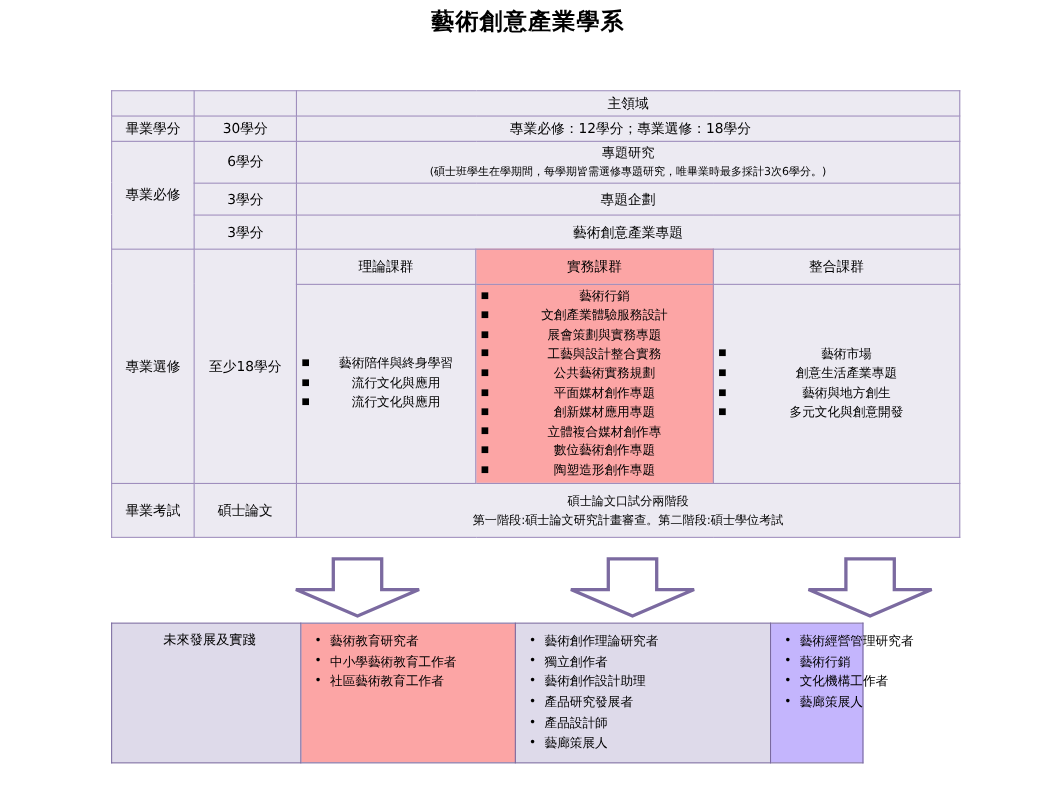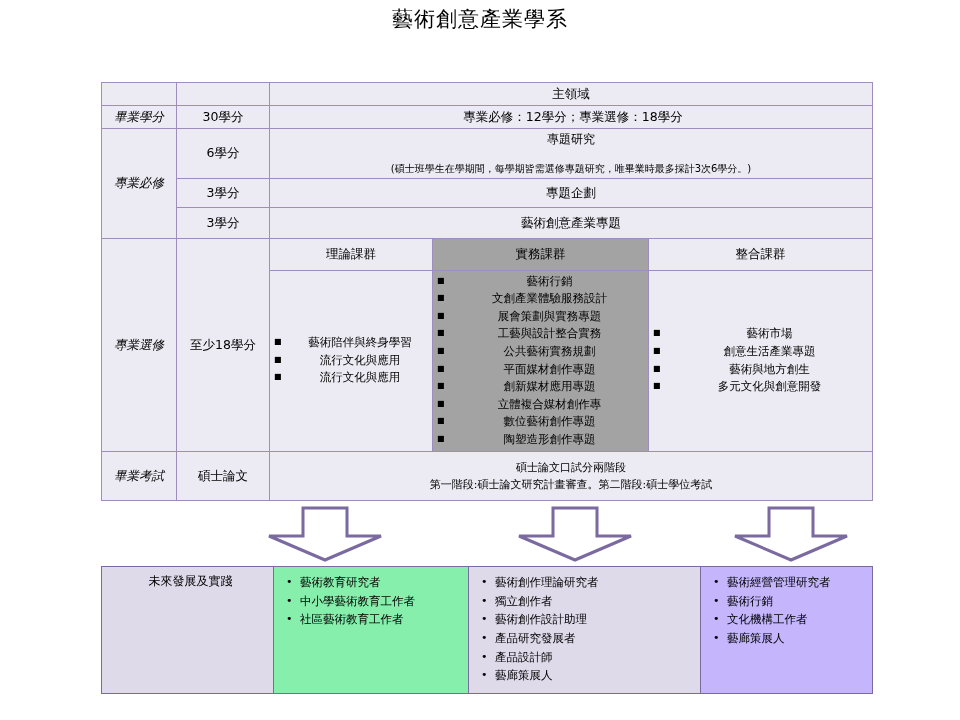--- a/index.html
+++ b/index.html
@@ -20,21 +20,21 @@
   .title-block {
     position: absolute;
     left: 0;
     top: 6px;
     width: 960px;
     text-align: center;
     line-height: 1.28;
   }
   .title-line {
     font-size: 21px;
-    font-weight: normal;
+    font-weight: bold;
     letter-spacing: 1px;
   }
 
   
   .curriculum-table {
     position: absolute;
     left: 101px;
     top: 82px;
     width: 772px;
     border-collapse: collapse;
@@ -42,33 +42,33 @@
   }
   .curriculum-table td {
     border: 1px solid #9f8ebd;
     background: #eceaf2;
     font-size: 12.5px;
     padding: 2px 4px;
     vertical-align: middle;
     line-height: 1.45;
     text-align: center;
   }
-  .c-cat   { width: 75px;  text-align: center; font-style: italic; }
+  .c-cat   { width: 75px;  text-align: center; }
   .c-cred  { width: 93px;  text-align: center; background: #d5d0e4; }
   .c-body  { text-align: center; }
 
-  td.shade-mid { background: #a3a3a3; }
+  td.shade-mid { background: #fca5a5; }
   td.plain     { background: #eceaf2; }
   td.left-text { text-align: center; padding-left: 8px; }
 
   .big-center { font-size: 12px; }
   .note {
     font-size: 10px;
     line-height: 1.4;
-    margin-top: 13px;
+    margin-top: 1px;
   }
 
   
   .grp-head {
     text-align: center;
     font-size: 13px;
     height: 27px;
   }
 
   
@@ -124,40 +124,40 @@
   }
   .arrow-1 { left: 164px; }
   .arrow-2 { left: 414px; }
   .arrow-3 { left: 630px; }
 
   
   .future-table {
     position: absolute;
     left: 101px;
     top: 566px;
-    width: 772px;
+    width: 684px;
     border-collapse: collapse;
     table-layout: fixed;
   }
   .future-table td {
     border: 1px solid #7b6aa0;
     font-size: 12px;
     vertical-align: top;
     padding: 6px 4px 8px 10px;
     height: 104px;
   }
   .future-label {
     width: 157px;
     background: #dedaea;
     text-align: center;
     vertical-align: middle;
     font-size: 14.5px;
     padding: 0;
   }
-  .future-col-a { width: 180px; background: #86efac; margin-left: 18px; }
+  .future-col-a { width: 180px; background: #fca5a5; margin-left: 18px; }
   .future-col-b { width: 217px; background: #dedaea; }
   .future-col-c { background: #c4b5fd; }
 
   .future-table ul {
     margin: 0;
     padding: 0;
     list-style: none;
   }
   .future-table li {
     font-size: 11.5px;

